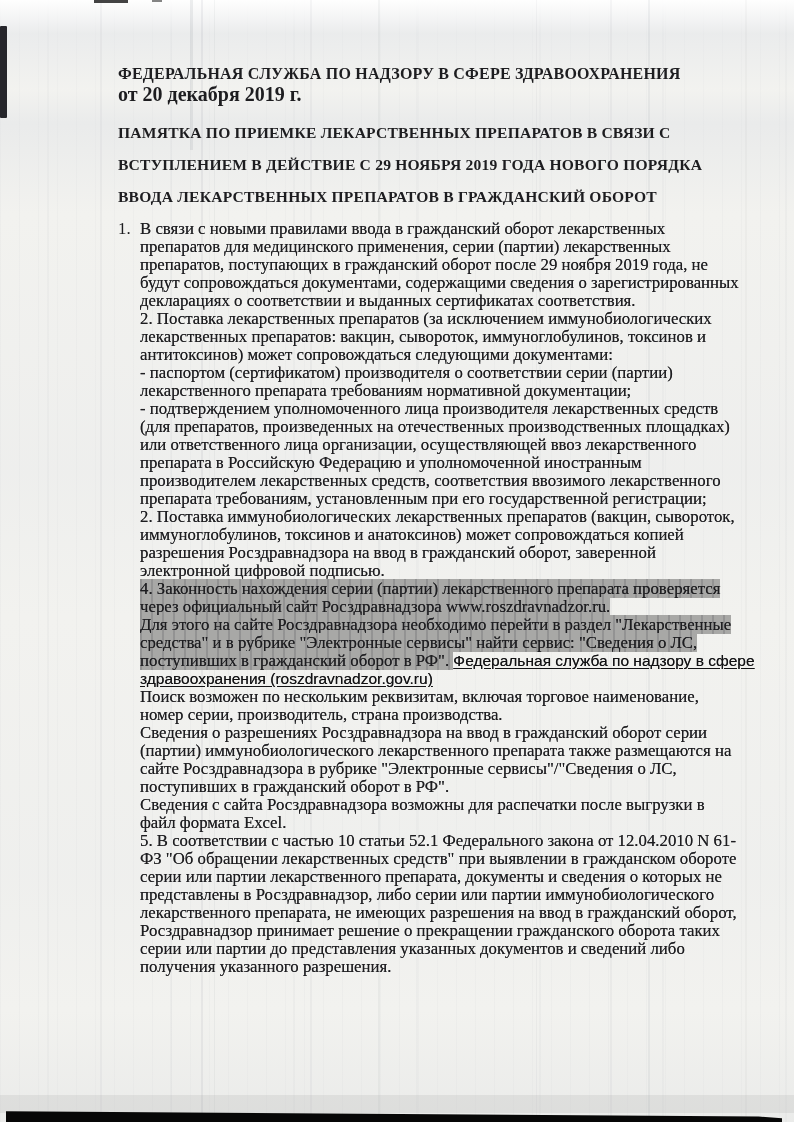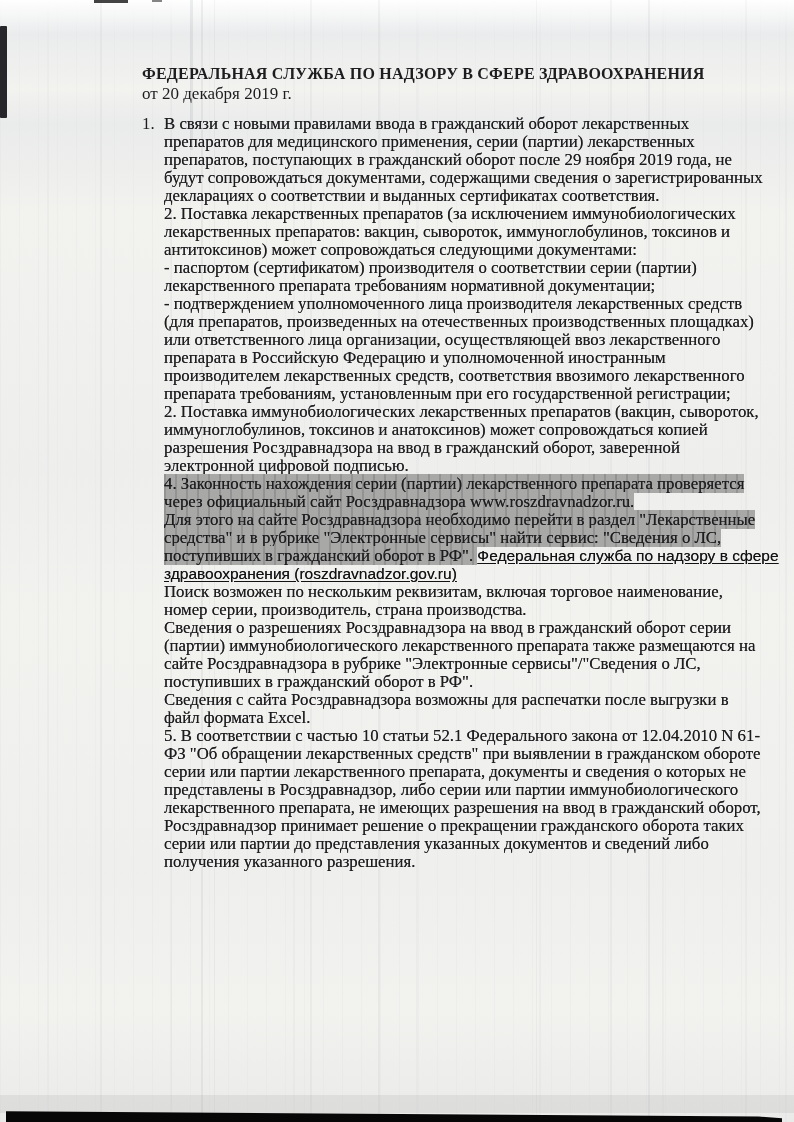--- a/index.html
+++ b/index.html
@@ -42,24 +42,24 @@
   .streak.s10 { left: 745px; width: 2px; opacity: .04; }
 
   .mark-left-bar   { position: absolute; left: 0; top: 26px; width: 7px; height: 92px; background: #15151a; opacity: .92; border-radius: 1px; }
   .mark-top-dash-1 { position: absolute; left: 94px;  top: 0; width: 34px; height: 3px; background: #222; opacity: .85; }
   .mark-top-dash-2 { position: absolute; left: 152px; top: 0; width: 10px; height: 2px; background: #333; opacity: .6; }
   .bottom-shade    { position: absolute; left: 0; right: 0; bottom: 9px; height: 18px; background: rgba(160,160,158,0.18); }
   .bottom-strip    { position: absolute; left: 6px; right: 12px; bottom: 0; height: 13px; background: #070707;
                      clip-path: polygon(0 18%, 97% 58%, 100% 72%, 100% 100%, 0 100%); }
 
   
-  .content { position: absolute; left: 118px; top: 64px; width: 650px; margin-left: 24px; }
+  .content { position: absolute; left: 118px; top: 64px; width: 650px; }
 
   .hdr-org  { font-weight: bold; font-size: 16px; line-height: 20px; letter-spacing: .2px; }
-  .hdr-date { font-weight: normal; font-size: 17px; line-height: 20px; }
+  .hdr-date { font-weight: bold; font-size: 20px; line-height: 20px; }
 
   .title-block { margin-top: 20px; }
   .title-line  { font-weight: bold; font-size: 15.6px; line-height: 17px; margin-bottom: 15px; letter-spacing: .2px; }
 
   .body-list { display: flex; margin-top: 11px; }
   .list-num  { width: 22px; flex: 0 0 22px; font-size: 16.8px; line-height: 18.4px; }
   .list-body { width: 628px; }
 
   .para {
     font-size: 16.8px;
@@ -106,20 +106,25 @@
   <div class="bottom-shade"></div>
   <div class="bottom-strip"></div>
 
   <div class="content">
 
     <div class="doc-header">
       <div class="hdr-org">ФЕДЕРАЛЬНАЯ СЛУЖБА ПО НАДЗОРУ В СФЕРЕ ЗДРАВООХРАНЕНИЯ</div>
       <div class="hdr-date">от 20 декабря 2019 г.</div>
     </div>
 
+    <div class="title-block">
+      <div class="title-line">ПАМЯТКА ПО ПРИЕМКЕ ЛЕКАРСТВЕННЫХ ПРЕПАРАТОВ В СВЯЗИ С</div>
+      <div class="title-line">ВСТУПЛЕНИЕМ В ДЕЙСТВИЕ С 29 НОЯБРЯ 2019 ГОДА НОВОГО ПОРЯДКА</div>
+      <div class="title-line">ВВОДА ЛЕКАРСТВЕННЫХ ПРЕПАРАТОВ В ГРАЖДАНСКИЙ ОБОРОТ</div>
+    </div>
 
     <div class="body-list">
       <div class="list-num">1.</div>
       <div class="list-body">
         <div class="para">В связи с новыми правилами ввода в гражданский оборот лекарственных
 препаратов для медицинского применения, серии (партии) лекарственных
 препаратов, поступающих в гражданский оборот после 29 ноября 2019 года, не
 будут сопровождаться документами, содержащими сведения о зарегистрированных
 декларациях о соответствии и выданных сертификатах соответствия.</div>
         <div class="para">2. Поставка лекарственных препаратов (за исключением иммунобиологических

